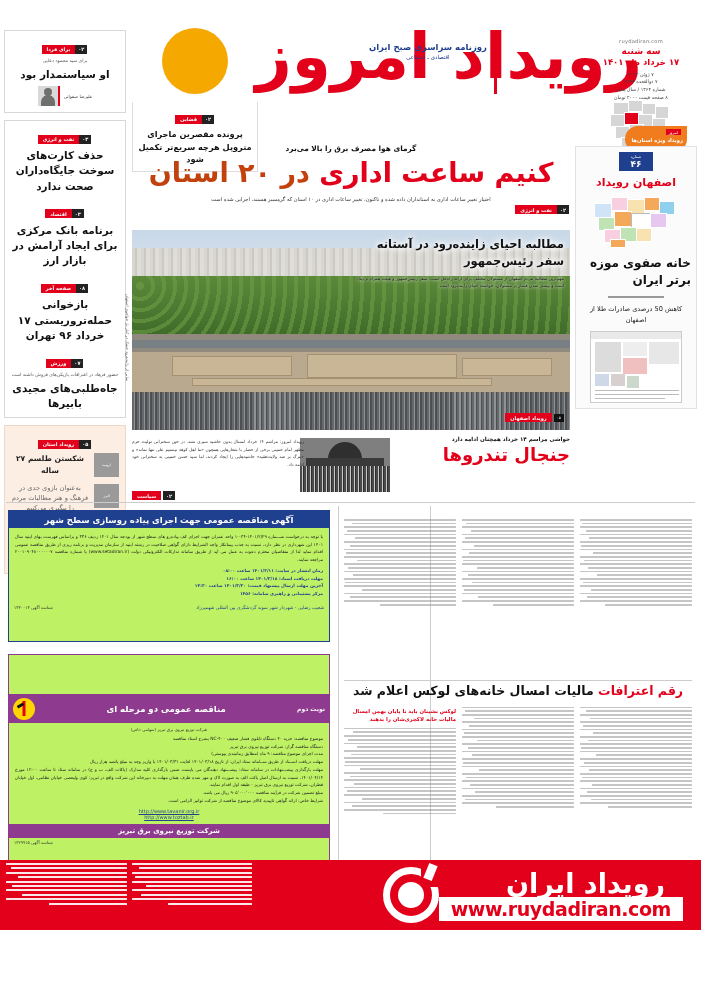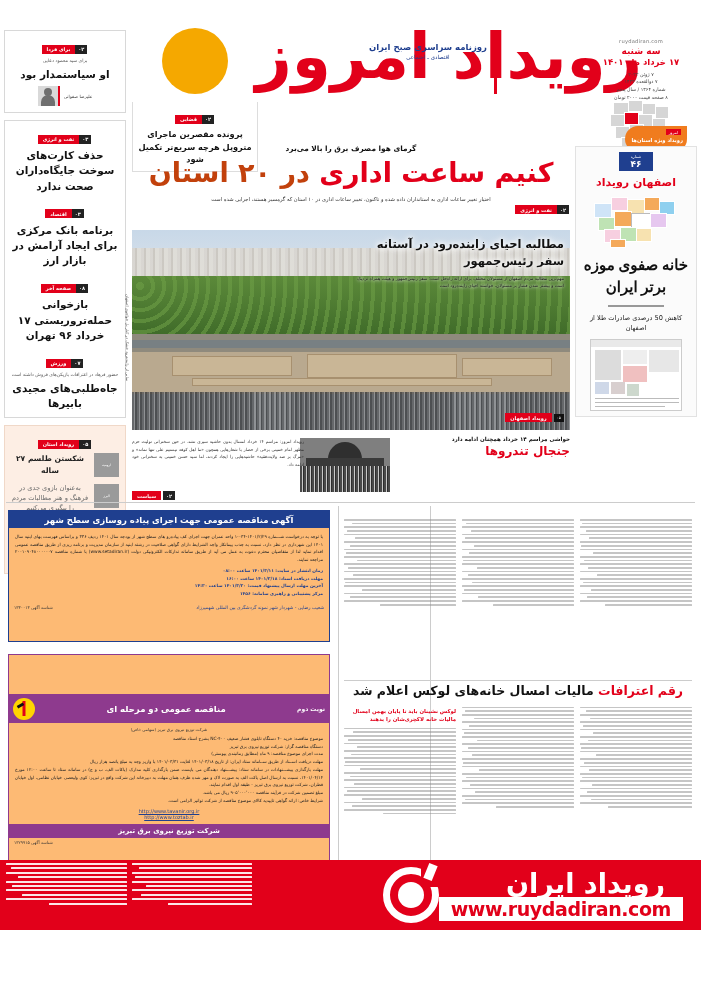--- a/index.html
+++ b/index.html
@@ -143,63 +143,63 @@
   .hero-badge { position:absolute; right:6px; bottom:8px; display:flex; align-items:center; gap:2px; }
   .hero-badge .bq { background:#111; color:#fff; font-size:4px; padding:1.5px 3px; }
   .vstrip { position:absolute; left:-11px; top:20px; width:10px; height:160px;
     writing-mode:vertical-rl; font-size:4px; color:#555; text-align:center; direction:rtl;}
 
   
   .reportrow { position:absolute; left:132px; top:434px; width:438px; height:64px; }
   .rr-tag { position:absolute; left:180px; top:-2px; }
   .rr-head { position:absolute; right:0; top:2px; width:176px; text-align:right; direction:rtl;}
   .rr-head .k { font-size:5.6px; color:#111; font-weight:bold; }
-  .rr-head .h { font-size:12px; font-weight:bold; color:#111; margin-top:2px; white-space:nowrap;}
+  .rr-head .h { font-size:18px; font-weight:bold; color:#111; margin-top:2px; white-space:nowrap;}
   .rr-head .h span { color:#e2001a; }
   .rr-photo { position:absolute; right:180px; top:4px; width:90px; height:54px; background:#7f7f7f; overflow:hidden;}
   .rr-photo .dome { position:absolute; left:50%; top:4px; transform:translateX(-50%);
      width:34px; height:18px; background:#2f2f2f; border-radius:17px 17px 0 0;}
   .rr-photo .base { position:absolute; left:6px; right:6px; top:20px; height:10px; background:#3a3a3a;}
   .rr-photo .cr { position:absolute; left:0; right:0; bottom:0; height:26px;
      background:repeating-linear-gradient(90deg,#4a4a4a 0 1.6px,#c9c9c9 1.6px 2.6px,#2e2e2e 2.6px 4px);}
   .rr-body { position:absolute; left:0; top:4px; width:172px; direction:rtl; }
   .rr-tagrow { position:absolute; left:0; bottom:-2px; display:flex; gap:2px; }
 
   
   .sidebar-right { position:absolute; right:4px; top:146px; width:122px; }
   .isf-card { background:#fbfbfb; border:1px solid #e2e2e2; padding:5px; }
   .isf-num { width:34px; margin:0 auto 5px; background:#1f3f8f; color:#fff; text-align:center; padding:2px 0;}
   .isf-num .a { font-size:3.8px; }
   .isf-num .b { font-size:9px; font-weight:bold; }
   .isf-logo { text-align:center; font-size:11px; font-weight:bold; color:#111; direction:rtl; margin-bottom:4px;}
   .isf-logo span { color:#e2001a; }
   .isf-map { position:relative; width:96px; height:56px; margin:0 auto 6px; }
   .isf-map .pm { position:absolute; border:.5px solid #fff; }
-  .isf-h { font-size:15px; font-weight:bold; text-align:center; line-height:1.45; color:#111; direction:rtl;font-family:Liberation Serif, serif;}
+  .isf-h { font-size:12px; font-weight:bold; text-align:right; line-height:1.45; color:#111; direction:rtl;}
   .isf-div { width:56px; height:2.5px; background:#999; margin:6px auto; }
   .isf-sub { font-size:6.6px; text-align:center; line-height:1.55; color:#222; direction:rtl;}
   .isf-thumb { width:92px; height:72px; margin:6px auto 0; border:1px solid #ccc; background:#fff; position:relative; overflow:hidden;}
   .isf-thumb .tt { position:absolute; top:0; left:0; right:0; height:7px; background:#e9e9e9; }
   .isf-thumb .tcell { position:absolute; background:#dcdcdc; }
   .isf-thumb .tline { position:absolute; height:1px; background:#bbb; }
   .yellow-card { background:#ffd400; padding:6px 5px 5px; margin-top:6px; position:relative; }
   .yc-tag { display:block; width:44px; margin:0 auto 4px; background:#e2001a; color:#fff; font-size:4px; text-align:center; padding:1px 0;}
   .yc-h { font-size:10.5px; font-weight:bold; text-align:center; line-height:1.5; color:#111; direction:rtl;}
   .yc-foot { display:flex; align-items:center; justify-content:center; gap:4px; margin-top:5px; }
   .yc-foot .nm { font-size:4.4px; color:#333; }
   .avatar-yc { width:26px; height:23px; background:#ffd400; border-right:2px solid #e2001a; position:relative; overflow:hidden;}
   .avatar-yc::before{content:"";position:absolute;top:1px;left:50%;transform:translateX(-50%);
     width:11px;height:11px;border-radius:50%;background:#4a4a4a;}
   .avatar-yc::after{content:"";position:absolute;bottom:0;left:50%;transform:translateX(-50%);
     width:20px;height:12px;border-radius:10px 10px 0 0;background:#2c2c2c;}
 
   
   .lower { position:absolute; left:0; top:502px; width:701px; height:400px; }
 
-  .adbox { position:absolute; border:1px solid #1f3f8f; background:#fdba74; }
+  .adbox { position:absolute; border:1px solid #1f3f8f; background:#bef264; }
   .ad-title {
     background:#1f3f8f; color:#fff; font-size:8.5px; font-weight:bold;
     text-align:center; padding:3.5px 4px; direction:rtl;
   }
   .ad-title.purple { background:#8e3a8e;margin-top:39px; }
   .ad-body { padding:5px 6px; direction:rtl; }
   .ad-line { font-size:4.4px; color:#222; line-height:1.75; text-align:justify; }
   .ad-sign { font-size:4.6px; color:#222; text-align:center; padding:3px; direction:rtl;}
 
   .col-head {

